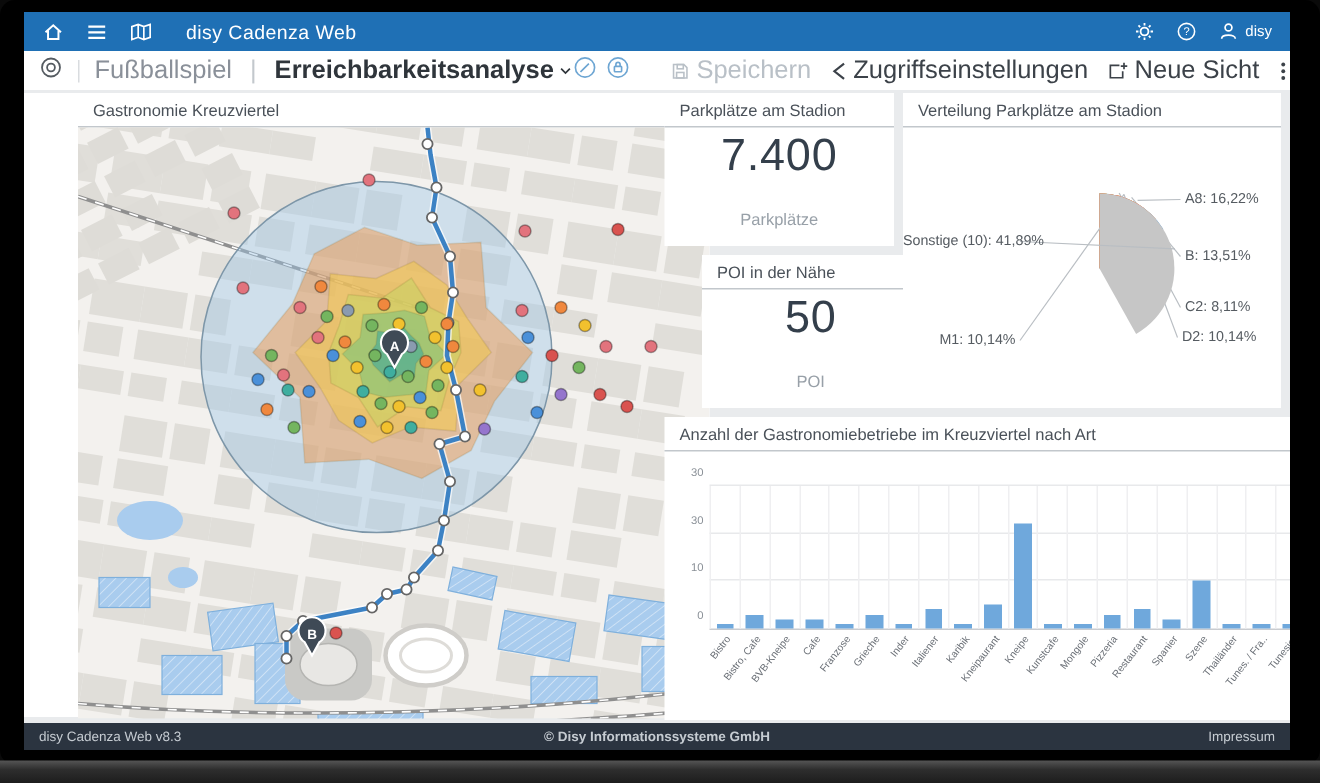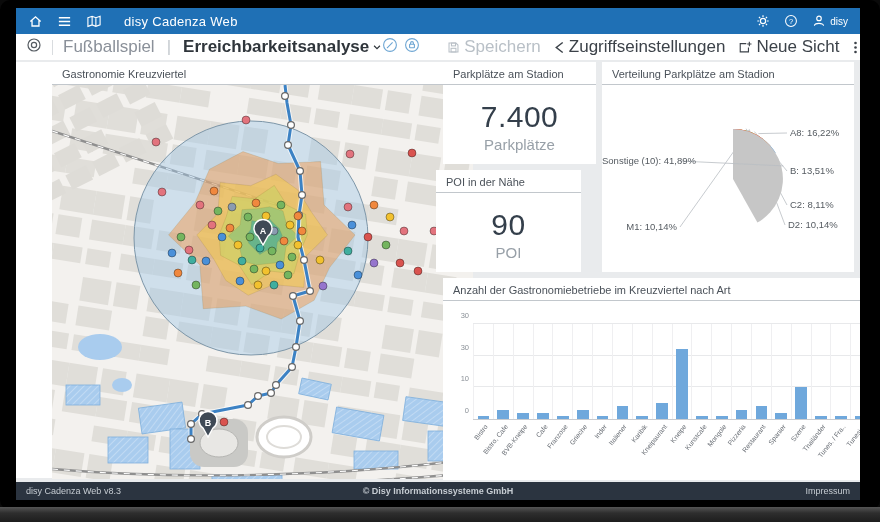--- a/index.html
+++ b/index.html
@@ -35,27 +35,27 @@
   .crumb-current{color:#2f353b;font-weight:700;display:flex;align-items:center;gap:3px;cursor:pointer;}
   .blue-circles{display:flex;align-items:center;gap:6px;margin-right:14px;color:#6ea6d3;}
 
   
   .content{position:absolute;left:0;top:52px;width:844px;height:422px;background:#e9ebed;}
   .card{position:absolute;background:#fff;}
   .card-title{font-size:11px;color:#4a5159;padding:6px 10px 4px 10px;border-bottom:1px solid #c2c7cc;
               white-space:nowrap;overflow:hidden;}
   .map-card{left:0px;top:2px;width:421px;height:416px;padding-left:36px;}
   .kpi1{left:427px;top:2px;width:153px;height:102px;}
-  .kpi2{left:420px;top:110px;width:145px;height:102px;}
+  .kpi2{left:452px;top:110px;width:145px;height:102px;}
   .pie-card{left:586px;top:2px;width:252px;height:210px;}
   .bar-card{left:427px;top:218px;width:460px;height:202px;}
 
-  .kpi-body{display:flex;flex-direction:column;align-items:center;justify-content:flex-end;height:64px;margin-top:4px;}
+  .kpi-body{display:flex;flex-direction:column;align-items:center;justify-content:space-between;height:64px;margin-top:4px;}
   .kpi-value{font-size:30px;color:#343f4b;font-weight:400;letter-spacing:.5px;line-height:1;}
-  .kpi-label{font-size:15px;color:#98a0a8;margin-top:4px;}
+  .kpi-label{font-size:11px;color:#98a0a8;margin-top:4px;}
 
   
   .pie-wrap{position:relative;width:252px;height:186px;}
   .pie-label{position:absolute;font-size:9.5px;color:#555b61;white-space:nowrap;}
 
   
   .plot{position:absolute;left:30px;right:12px;top:46px;bottom:60px;border-bottom:1px solid #c9ccd0;}
   .hline{position:absolute;left:0;right:0;height:1px;background:#e8e9eb;}
   .ytick{position:absolute;right:100%;margin-right:4px;font-size:7.5px;color:#8a9097;transform:translateY(-50%);}
   .slots{position:absolute;left:0;right:0;top:0;bottom:0;display:flex;}
@@ -600,21 +600,21 @@
         <div class="card-title">Parkplätze am Stadion</div>
         <div class="kpi-body">
           <div class="kpi-value">7.400</div>
           <div class="kpi-label">Parkplätze</div>
         </div>
       </div>
 
       <div class="card kpi2">
         <div class="card-title">POI in der Nähe</div>
         <div class="kpi-body">
-          <div class="kpi-value">90</div>
+          <div class="kpi-value">50</div>
           <div class="kpi-label">POI</div>
         </div>
       </div>
 
       <div class="card pie-card">
         <div class="card-title">Verteilung Parkplätze am Stadion</div>
         <div class="pie-wrap" id="pieWrap">
           <svg id="pieSvg" width="252" height="186" viewBox="0 0 252 186">
               <path d="M131,94 L131.0,44.0 A50,50 0 0 1 173.6,67.8 Z" fill="#5b9bd5"></path>
               <line x1="156.4" y1="48.6" x2="185" y2="48" stroke="#b9bec3" stroke-width="0.8"></line>

